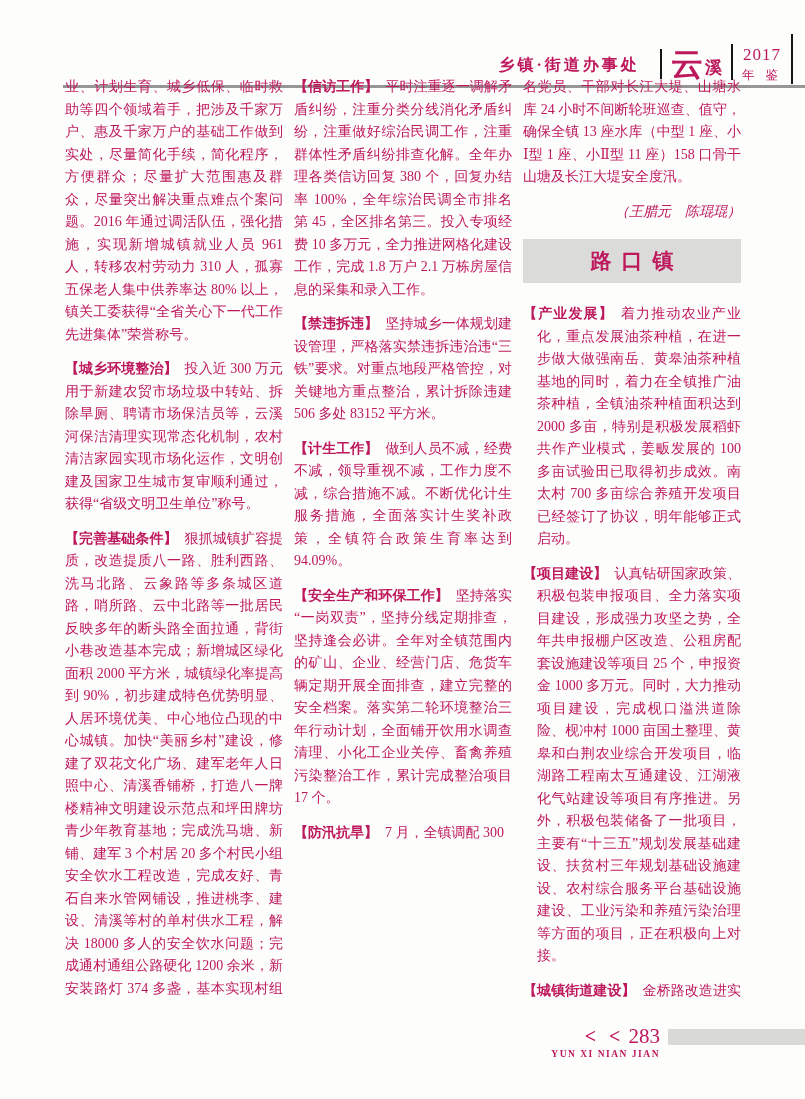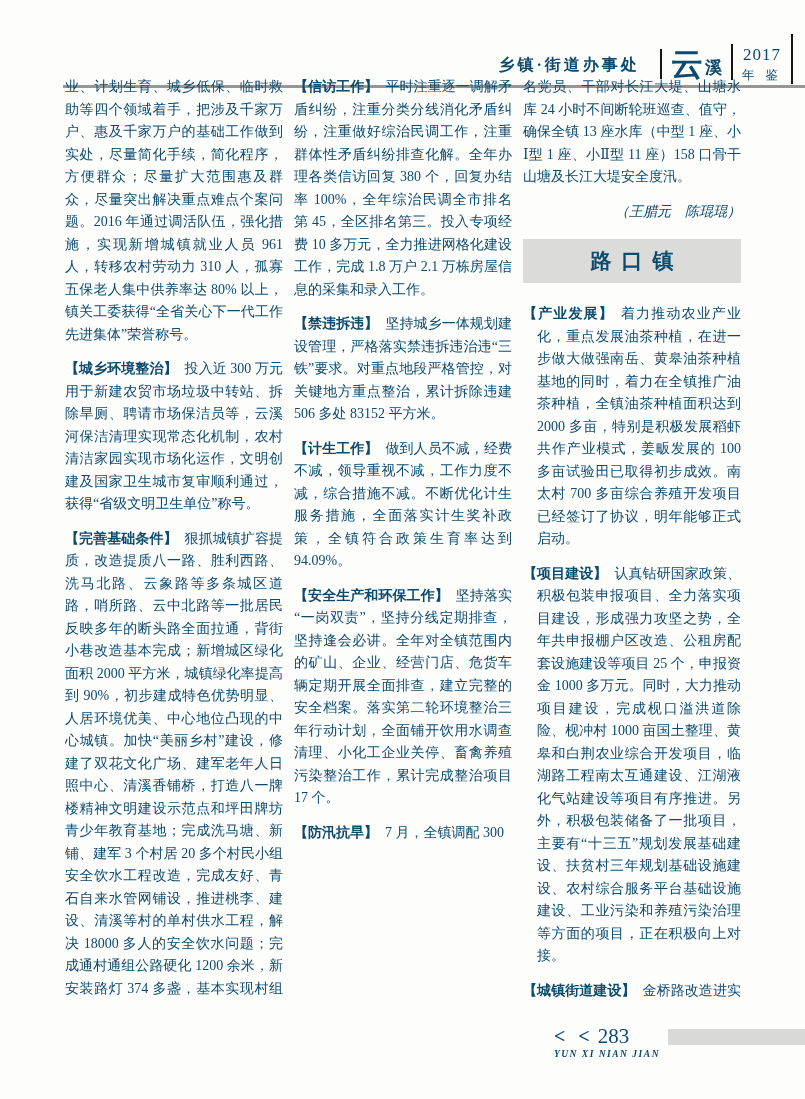--- a/index.html
+++ b/index.html
@@ -3,21 +3,21 @@
 <meta charset="utf-8">
 <style>
   html,body{margin:0;padding:0;}
   body{
     width:805px;height:1099px;
     background:#f6f6f4;
     font-family:"Liberation Serif","DejaVu Serif",serif;
   }
   .page{
     position:relative;width:805px;height:1099px;
-    background:#fdfdfc;color:#0c4a6e;overflow:hidden;
+    background:#fdfdfc;color:#be185d;overflow:hidden;
   }
 
   
   .header{
     position:absolute;top:34px;right:12px;
     display:flex;align-items:flex-end;
   }
   .hd-section{
     font-weight:bold;font-size:16px;letter-spacing:3px;
     margin-right:20px;padding-bottom:8px;white-space:nowrap;
@@ -53,26 +53,26 @@
     margin:16px 0 20px 0;height:44px;line-height:44px;
     background:#dbdbd9;text-align:center;
     font-size:21px;font-weight:bold;letter-spacing:10px;text-indent:10px;
   }
 
   
   .footer{
     position:absolute;top:1026px;left:0;width:805px;
     display:flex;align-items:flex-start;justify-content:flex-end;
   }
-  .pagenum-wrap{text-align:left;margin-right:8px;}
+  .pagenum-wrap{text-align:right;margin-right:8px;}
   .pagenum-line{font-size:20px;line-height:20px;white-space:nowrap;}
   .pagenav{letter-spacing:4px;margin-right:4px;font-weight:bold;}
   .pagenum{font-size:21px;}
   .romanized{font-size:9.5px;letter-spacing:1.5px;margin-top:3px;
-             font-weight:bold;font-style:italic;}
+             font-weight:bold;}
   .footbar{width:137px;height:16px;background:#d9d9d7;margin-top:3px;}
 </style>
 </head>
 <body>
 
 <div class="page">
 
   <div class="header">
     <div class="hd-section">乡镇·街道办事处</div>
     <div class="vbar b1"></div>

